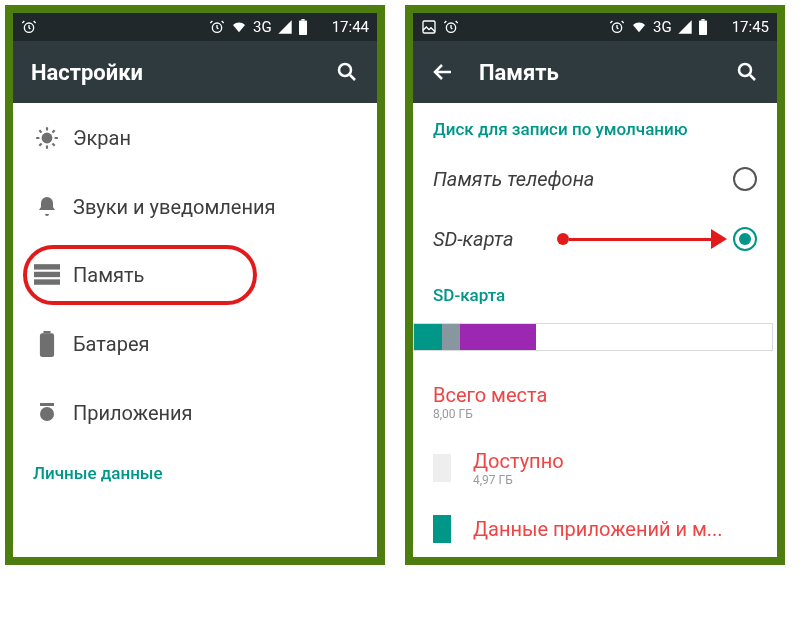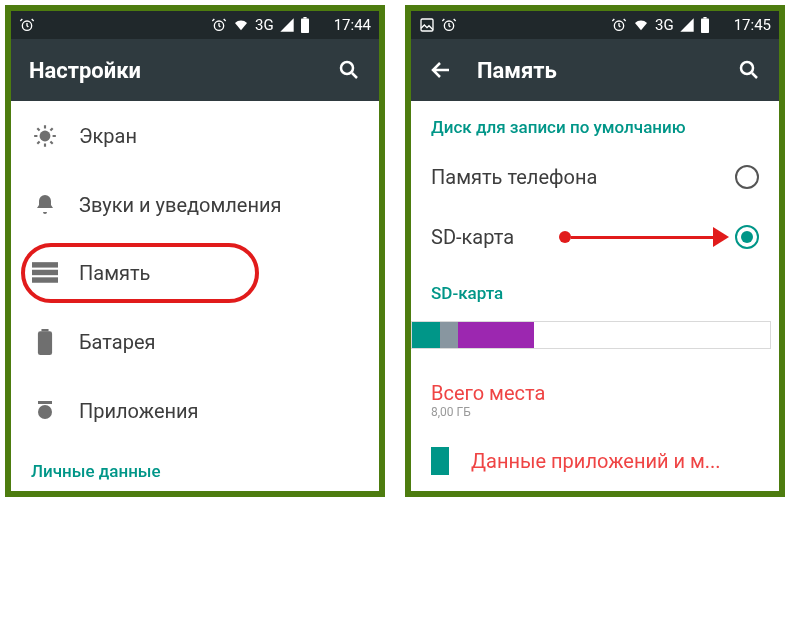--- a/index.html
+++ b/index.html
@@ -5,21 +5,21 @@
 * { box-sizing: border-box; margin: 0; padding: 0; }
 body {
   font-family: Roboto, Arial, sans-serif;
   background: #fff;
   display: flex;
   gap: 20px;
   padding: 5px;
 }
 .phone {
   width: 380px;
-  border: 6px solid #4d7c0f;
+  border: 8px solid #4d7c0f;
   background: #fff;
   overflow: hidden;
 }
 .status-bar {
   background: #20282b;
   color: #fff;
   height: 28px;
   display: flex;
   align-items: center;
   padding: 0 8px;
@@ -37,21 +37,21 @@
   padding: 0 18px;
   gap: 24px;
 }
 .app-bar .title { font-size: 22px; font-weight: 700; }
 .app-bar .search { margin-left: auto; }
 .list { padding: 0; }
 .row {
   display: flex;
   align-items: center;
   padding: 22px 20px;
-  gap: 20px;
+  gap: 12px;
 }
 .row .icon { width: 28px; display: flex; justify-content: center; color: #6f6f6f; }
 .row .label { font-size: 20px; color: #3d3d3d; }
 .subheader {
   color: #009688;
   font-weight: 500;
   font-size: 17px;
   padding: 16px 20px 10px 20px;
 }
 .highlight {
@@ -64,20 +64,21 @@
   border: 4px solid #e11b1b;
   border-radius: 40px;
 }
 .radio-row {
   display: flex;
   align-items: flex-end;
   padding: 18px 20px;
   font-size: 20px;
   color: #3d3d3d;
   position: relative;
+  font-style: italic;
 }
 .radio {
   margin-left: auto;
   width: 24px; height: 24px;
   border: 2.5px solid #555;
   border-radius: 50%;
   display: flex; align-items: center; justify-content: center;
 }
 .radio.selected { border-color: #009688; }
 .radio.selected::after {
@@ -326,20 +327,27 @@
     <div class="seg light"></div>
   </div>
 
   <div class="stat-row">
     <div class="stat-text">
       <div class="main">Всего места</div>
       <div class="sub">8,00 ГБ</div>
     </div>
   </div>
 
+  <div class="stat-row">
+    <div class="stat-swatch none"></div>
+    <div class="stat-text">
+      <div class="main">Доступно</div>
+      <div class="sub">4,97 ГБ</div>
+    </div>
+  </div>
 
   <div class="stat-row">
     <div class="stat-swatch teal"></div>
     <div class="stat-text">
       <div class="main">Данные приложений и м...</div>
     </div>
   </div>
 </div>
 
 </body></html>

